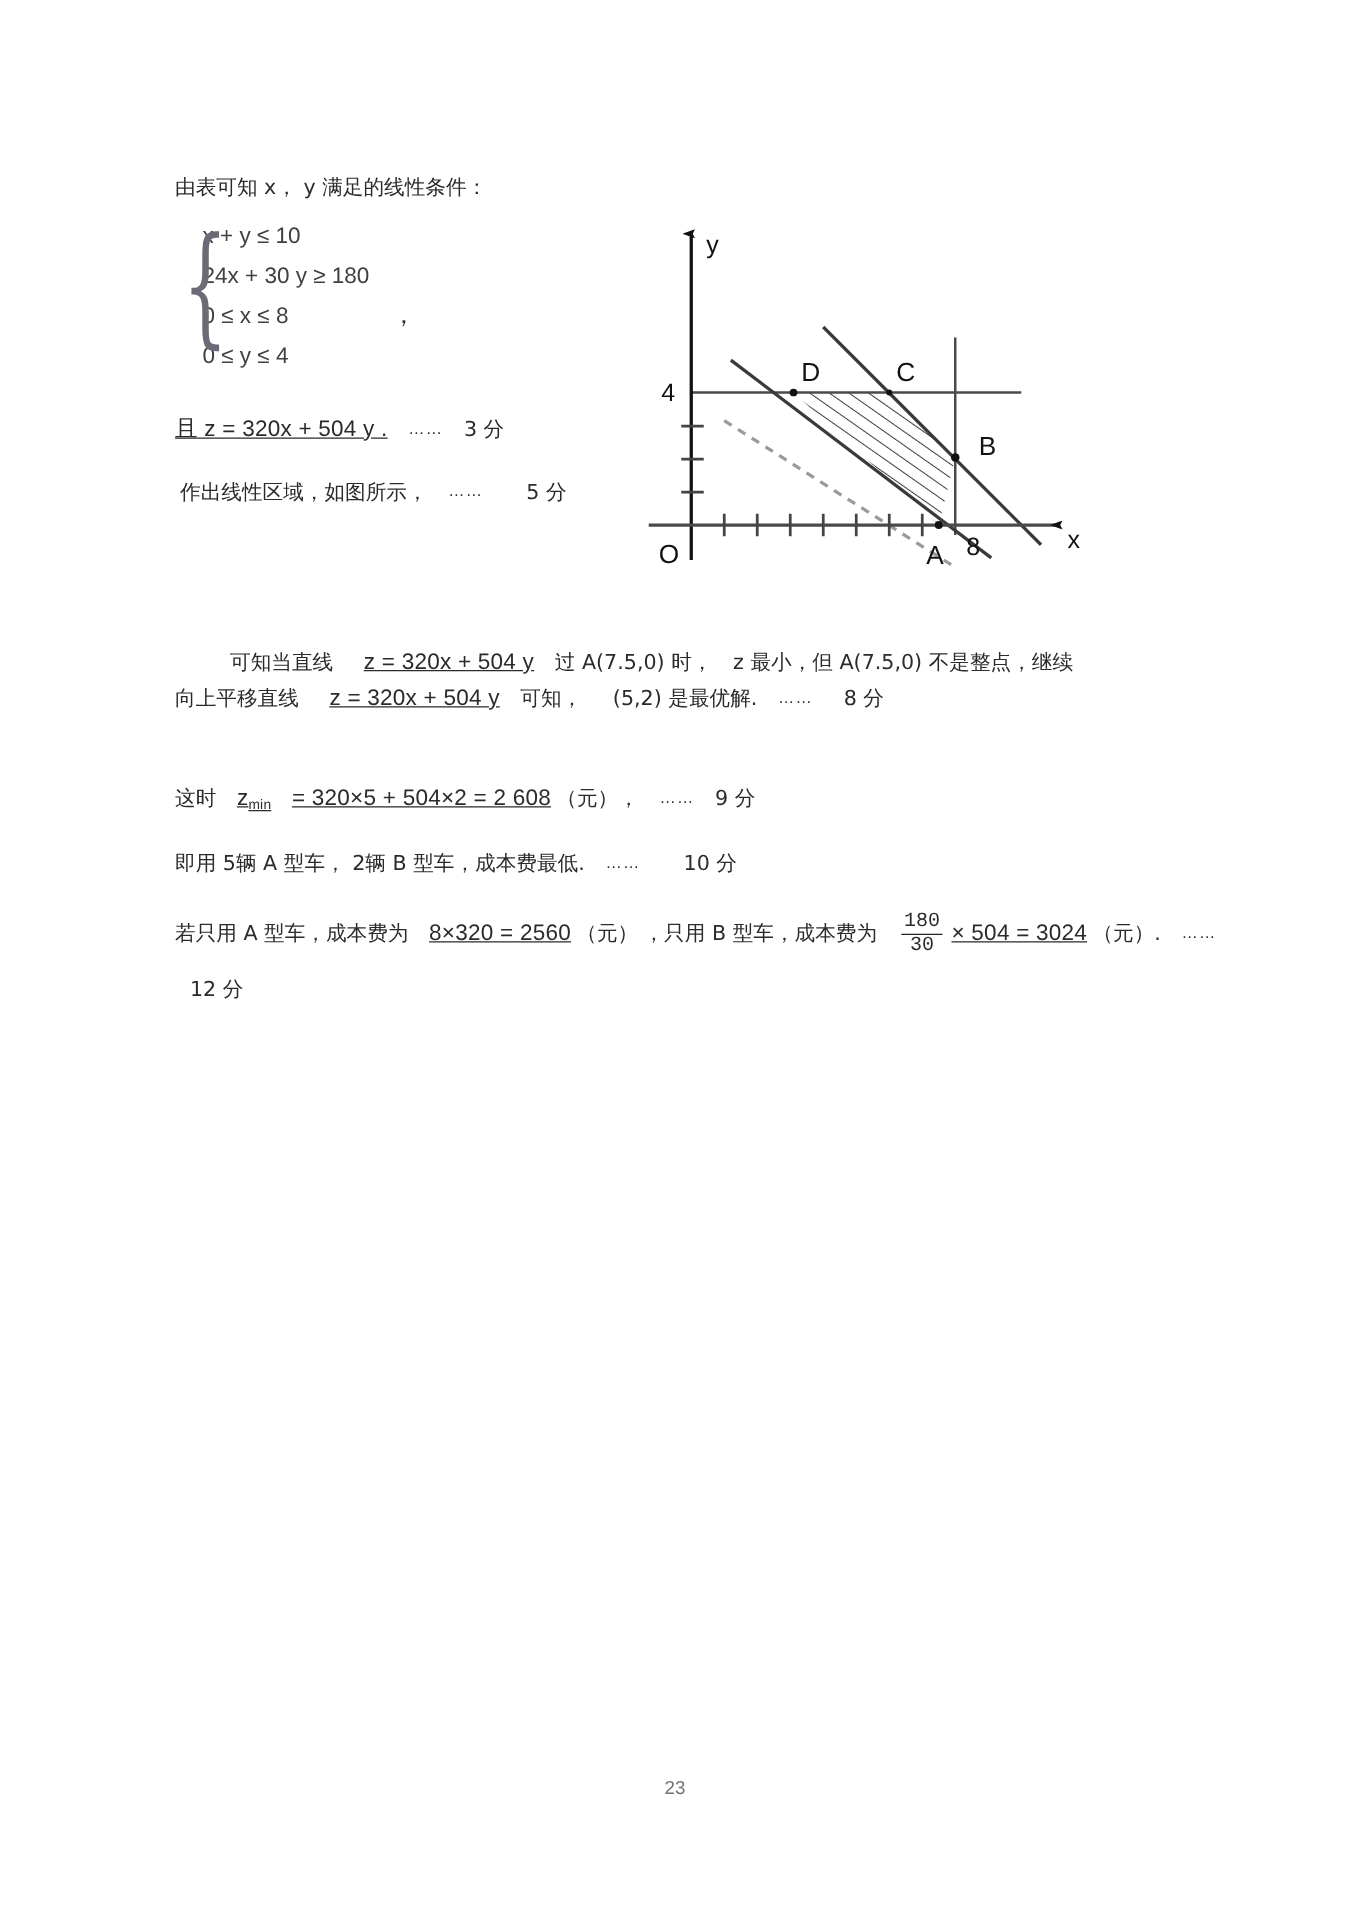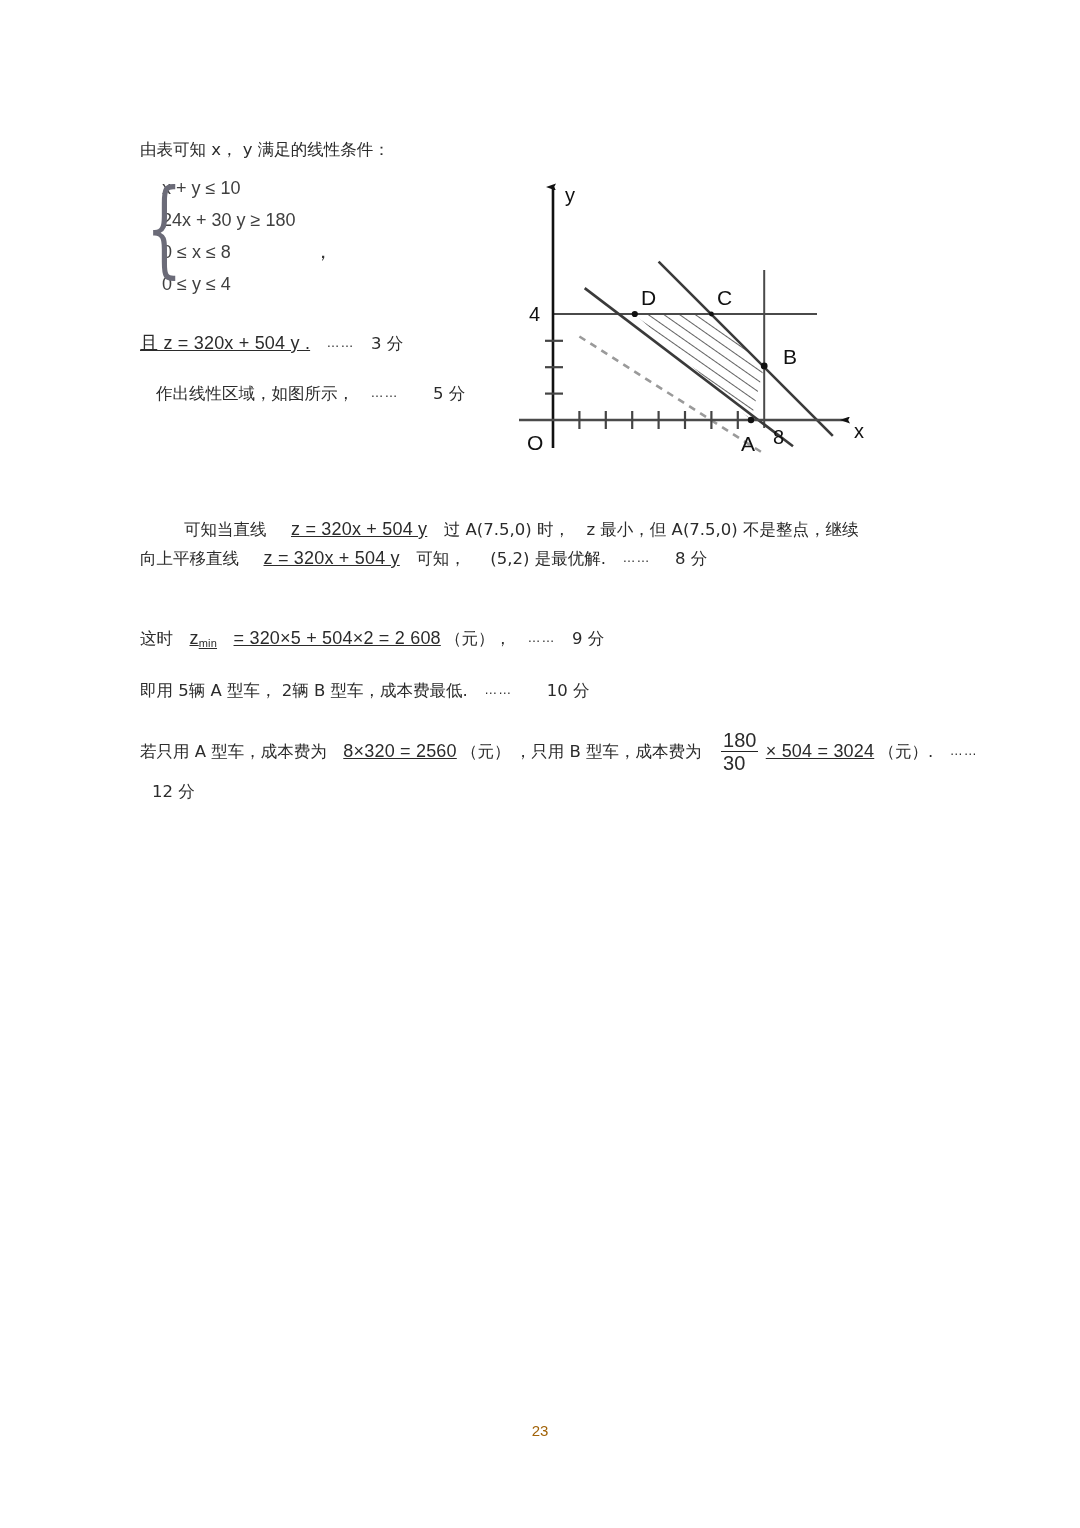--- a/index.html
+++ b/index.html
@@ -87,22 +87,23 @@
     left: 167px;
     top: 60px;
     font-size: 20px;
     color: #333;
   }
 
   
   .frac {
     display: inline-block;
     vertical-align: middle;
-    font-family: Liberation Sans, sans-serif;
-    font-size: 20px;
+    text-align: center;
+    font-family: Liberation Mono, monospace;
+    font-size: 16px;
     line-height: 1.12;
     margin: 0 3px;
     position: relative;
     top: -1px;
   }
   .frac .num { display: block; padding: 0 2px; }
   .frac .den { display: block; padding: 0 2px; border-top: 1.4px solid #222; }
 
   
   #graph {
@@ -116,21 +117,21 @@
 
   
   #pageno {
     position: absolute;
     left: 0;
     top: 1422px;
     width: 1080px;
     text-align: center;
     font-family: "Liberation Sans", "DejaVu Sans", sans-serif;
     font-size: 15px;
-    color: #a16207;
+    color: #737373;
   }
 </style>
 </head>
 <body>
 
 <div class="page">
 
   <div class="tline cjk" style="left:140px; top:140px;text-align:right;">由表可知 x， y 满足的线性条件：</div>
 
   <div id="system">
@@ -145,21 +146,21 @@
   </div>
 
   <div class="tline" style="left:140px; top:333px;">
     <span class="math">且 z = 320x + 504 y .</span>
     <span class="sp"></span>
     <span class="dots">……</span>
     <span class="sp"></span>
     <span class="cjk">3 分</span>
   </div>
 
-  <div class="tline" style="left:156px; top:384px;">
+  <div class="tline" style="left:144px; top:384px;">
     <span class="cjk">作出线性区域，如图所示，</span>
     <span class="sp"></span>
     <span class="dots">……</span>
     <span class="sp3"></span>
     <span class="cjk">5 分</span>
   </div>
 
   <div id="graph">
     <svg width="370" height="300" viewBox="0 0 370 300">
       <defs>

